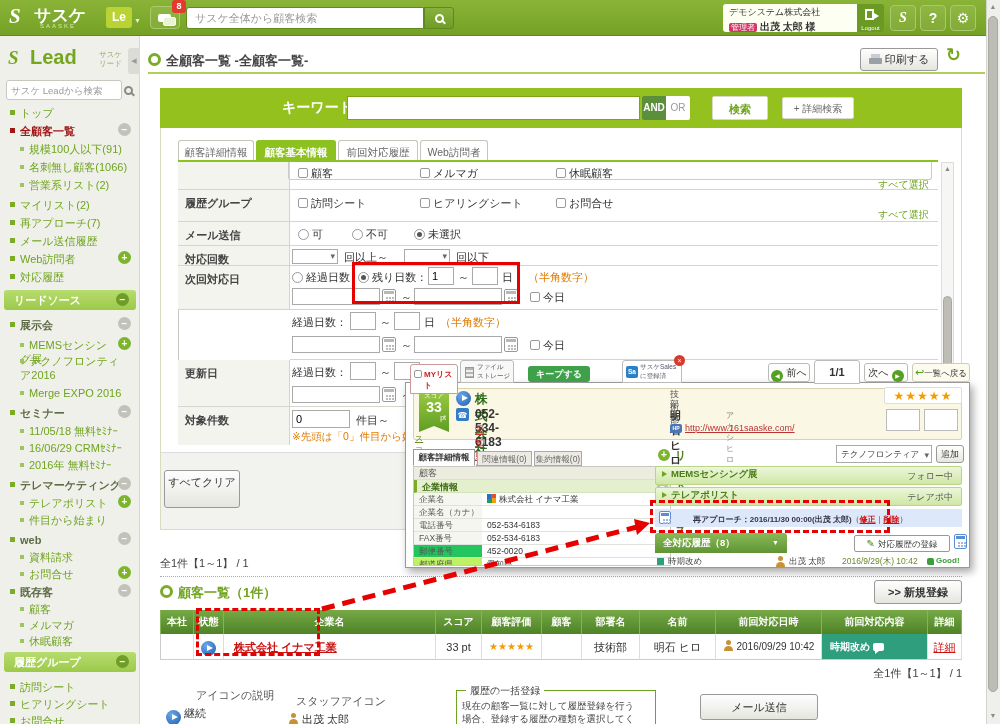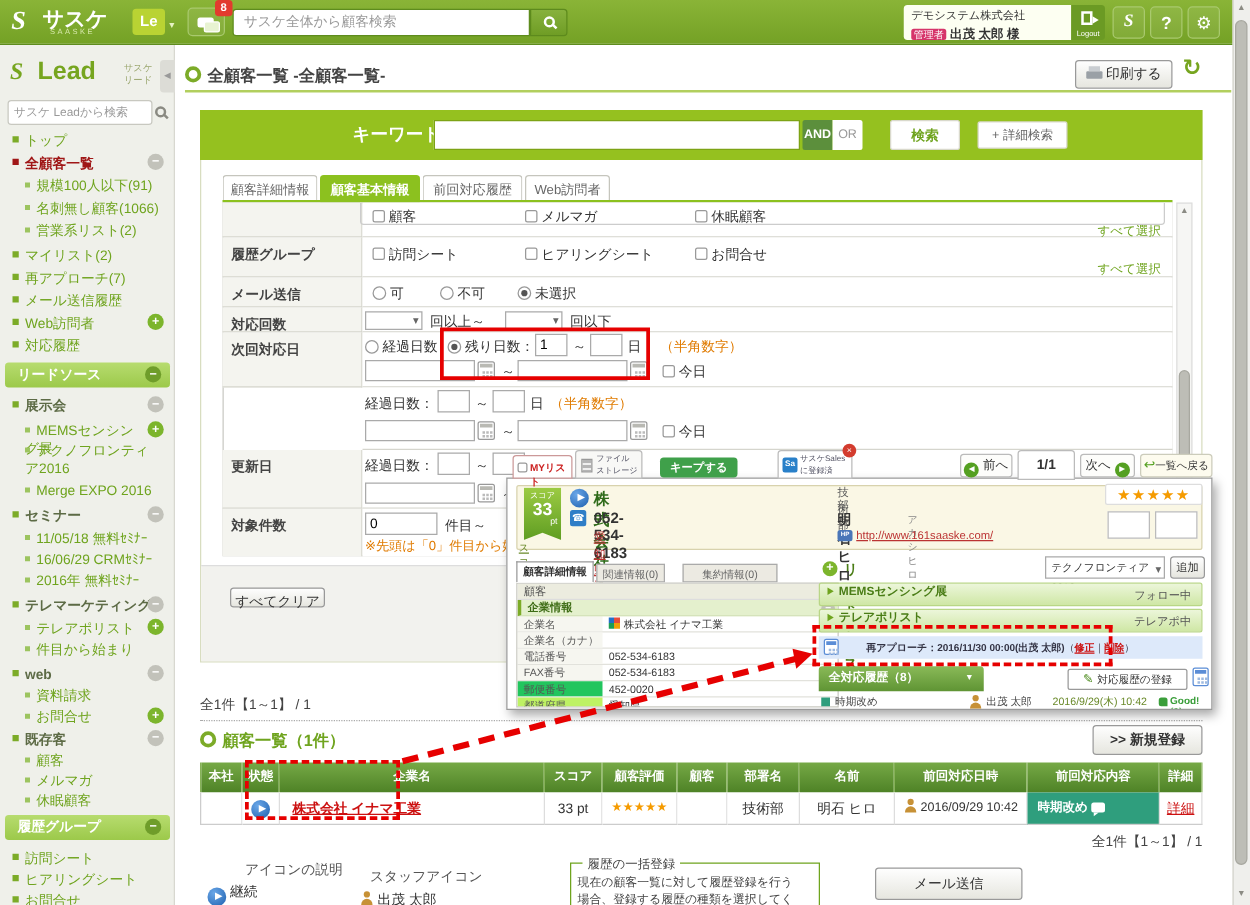--- a/index.html
+++ b/index.html
@@ -316,21 +316,21 @@
   <input class="inp" style="left: 408px; top: 410px; width: 58px; height: 18px;">
   <span class="ab orng" style="left:292px;top:430px;font-size:10.5px">※先頭は「0」件目から始まり</span>
 
   
   <div class="ab" style="left:941px;top:162px;width:13px;height:283px;background:#f6f6f4;border:1px solid #ddd"></div>
   <div class="ab sarrow" style="left:942px;top:165px;width:11px">▲</div>
   <div class="ab sthumb" style="left:943px;top:296px;width:9px;height:72px"></div>
 
   
   <div class="ab" style="left:161px;top:452px;width:800px;height:77px;background:#f2f2ee;border-top:1px solid #ddd"></div>
-  <div class="btn" style="left:184px;top:470px;width:76px;height:16px;line-height:22px">すべてクリア</div>
+  <div class="btn" style="left:164px;top:470px;width:76px;height:38px;line-height:22px">すべてクリア</div>
 
   
   <div class="ab" style="left:160px;top:556px;color:#444">全1件【1～1】 / 1</div>
   <div class="ab" style="left:160px;top:576px;width:802px;border-top:1px dotted #aaa"></div>
   <span class="ab" style="left:160px;top:585px;width:13px;height:13px;border:3px solid #7cab28;border-radius:50%;background:#fff"></span>
   <div class="ab b" style="left:178px;top:584px;font-size:13px;color:#6fa41e">顧客一覧（1件）</div>
   <div class="btn b" style="left:874px;top:580px;width:88px;height:24px;line-height:22px;font-size:11px">&gt;&gt; 新規登録</div>
 
   
   <div class="thc" style="left:160px;width:34px;border-left:1px solid #86b258">本社</div>
@@ -368,21 +368,21 @@
   <div class="ab" style="left:288px;top:712px"><span class="person"></span> <span>出茂 太郎</span></div>
   <div class="ab" style="left:456px;top:690px;width:200px;height:40px;border:1px solid #6fa41e"></div>
   <div class="ab" style="left:466px;top:684px;background:#fff;padding:0 4px;color:#444;font-size:10px">履歴の一括登録</div>
   <div class="ab" style="left:462px;top:700px;font-size:9.5px;color:#444">現在の顧客一覧に対して履歴登録を行う</div>
   <div class="ab" style="left:462px;top:713px;font-size:9.5px;color:#444">場合、登録する履歴の種類を選択してく</div>
   <div class="btn" style="left:700px;top:694px;width:118px;height:26px;line-height:24px">メール送信</div>
 
   
   <div class="ab pz" style="left:0;top:0;width:0;height:0">
 
-    <div class="ptab" style="left:410px;top:364px;width:48px;height:19px;border-color:#c99;z-index:51">
+    <div class="ptab" style="left:410px;top:364px;width:48px;height:30px;border-color:#c99;z-index:51">
         <span class="chk" style="position:absolute;left:3px;top:5px;width:8px;height:8px"></span>
         <span style="position:absolute;left:13px;top:4px;font-size:8px;font-weight:bold;color:#c22">MYリスト</span>
       </div>
     <div class="ptab" style="left:460px;top:360px;width:54px;height:23px;background:#f8f8f6;z-index:51">
       <span class="stor" style="position:absolute;left:4px;top:6px"></span>
       <span style="position:absolute;left:16px;top:2px;font-size:6.5px;color:#556">ファイル</span>
       <span style="position:absolute;left:16px;top:11px;font-size:6.5px;color:#556">ストレージ</span>
     </div>
     <div class="ab" style="left:528px;top:366px;width:62px;height:16px;background:#3fa04a;border-radius:3px;color:#fff;font-size:9px;font-weight:bold;text-align:center;line-height:16px;z-index:51;cursor:pointer">キープする</div>
     <div class="ptab" style="left:622px;top:360px;width:60px;height:23px;z-index:51">
@@ -415,21 +415,21 @@
     <div class="ab b" style="left:670px;top:408px;font-size:11px;color:#333">明石 ヒロ</div>
     <div class="ab" style="left:726px;top:410px;font-size:8px;color:#888">アカシ ヒロ</div>
     <span class="hpic" style="left:670px;top:424px;width:12px;height:9px"></span>
     <div class="ab" style="left:685px;top:423px;font-size:9px;color:#b33;text-decoration:underline;cursor:pointer">http://www.161saaske.com/</div>
     <div class="ab star" style="left:884px;top:387px;width:78px;height:17px;background:#fff;border:1px solid #ddd;border-radius:2px;text-align:center;line-height:16px;font-size:12px;letter-spacing:1px">★★★★★</div>
     <div class="ab" style="left:886px;top:409px;width:34px;height:22px;background:#fff;border:1px solid #bbb"></div>
     <div class="ab" style="left:924px;top:409px;width:34px;height:22px;background:#fff;border:1px solid #bbb"></div>
 
     <div class="dtab on" style="left:413px;top:449px;width:62px">顧客詳細情報</div>
     <div class="dtab" style="left:477px;top:451px;width:55px">関連情報(0)</div>
-    <div class="dtab" style="left:546px;top:451px;width:76px">集約情報(0)</div>
+    <div class="dtab" style="left:534px;top:451px;width:48px">集約情報(0)</div>
     <div class="ab" style="left:413px;top:466px;width:258px;height:100px;border:1px solid #c8c8c0;overflow:hidden;background:#fff">
       <div style="height:13px;background:#ececе6;background:#ececdf;border-bottom:1px solid #ddd;font-size:9px;color:#555;padding-left:5px;line-height:13px">顧客</div>
       <div style="height:13px;background:#e4f0cd;border-left:3px solid #7cab28;border-bottom:1px solid #d5e3bb;position:relative;line-height:13px">
         <span style="font-size:9px;font-weight:bold;color:#3f6d17;padding-left:5px">企業情報</span>
         <span class="tgl g mi" style="left:240px;top:1px;width:11px;height:11px;line-height:11px;font-size:8px"></span>
       </div>
       <div style="height:13px;border-bottom:1px solid #e2e2dc;font-size:8.5px;line-height:13px;display:flex">
           <span style="width:68px;background:#f6f6f0;color:#555;padding-left:5px">企業名</span>
           <span style="padding-left:5px;color:#333"><span class="clogo"></span><span>株式会社 イナマ工業</span></span>
         </div>

